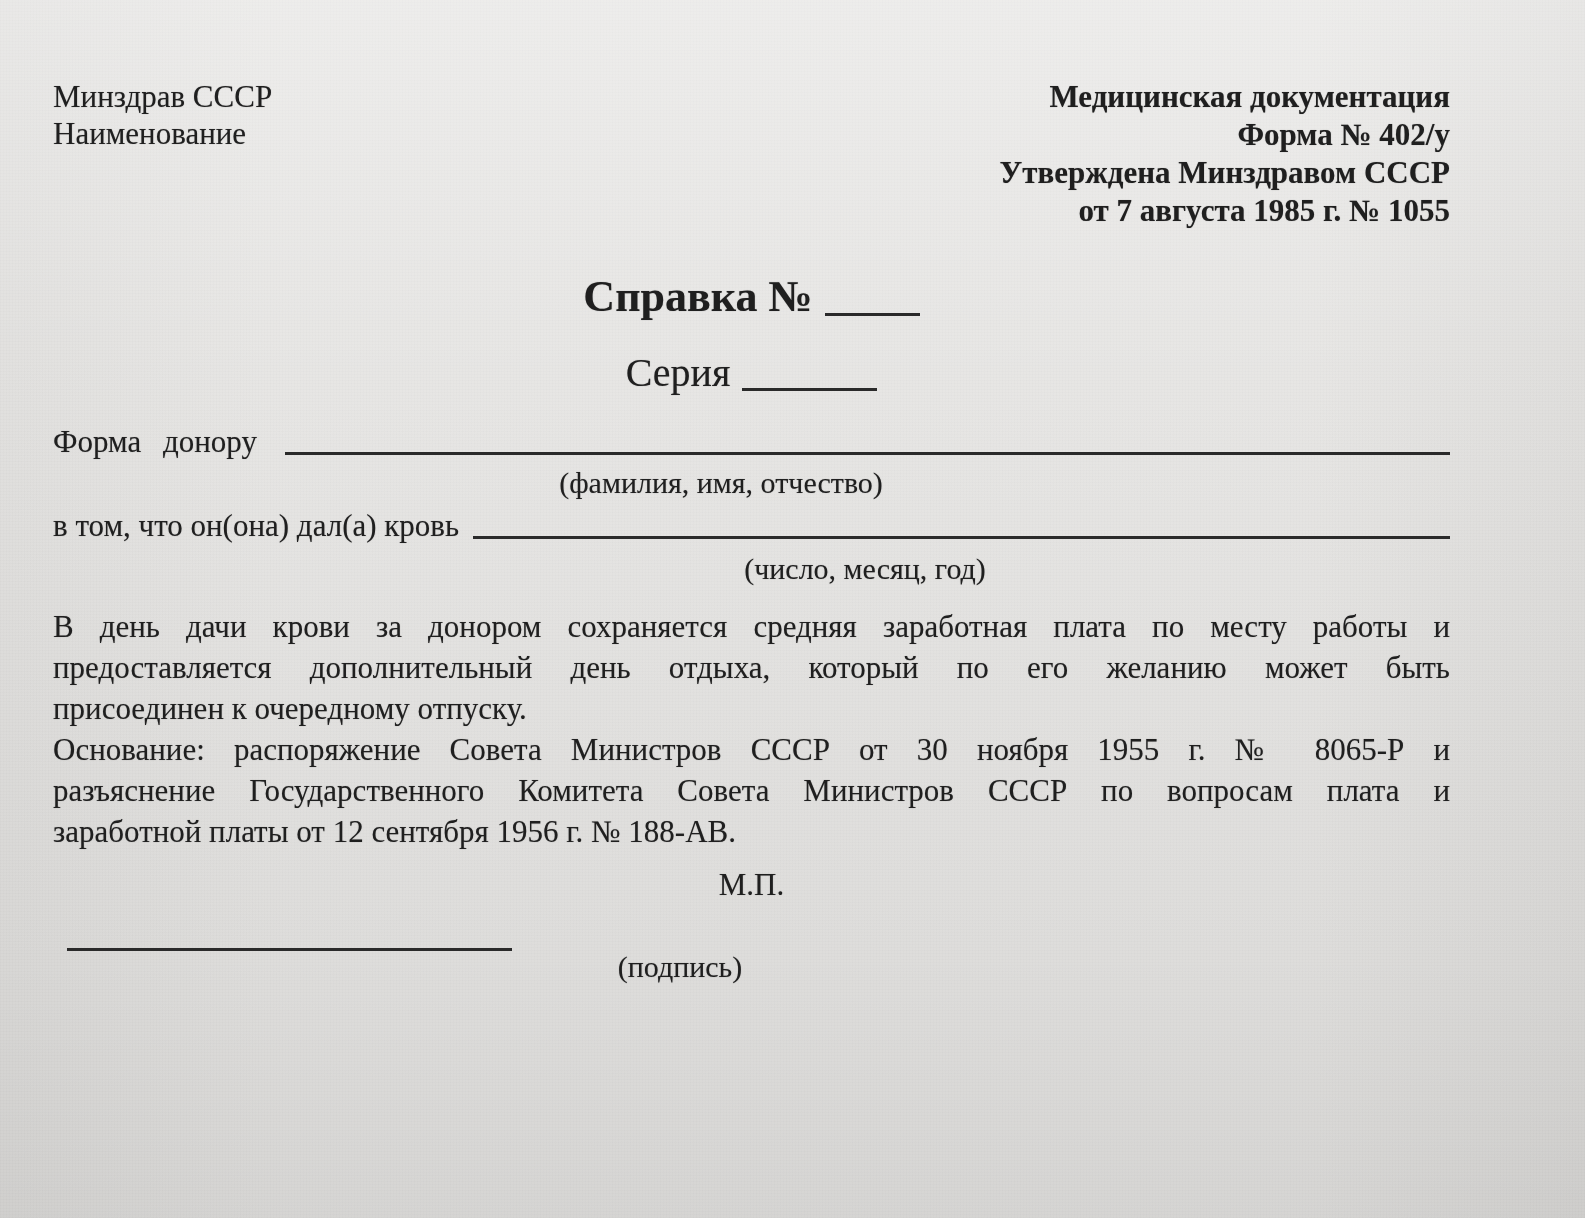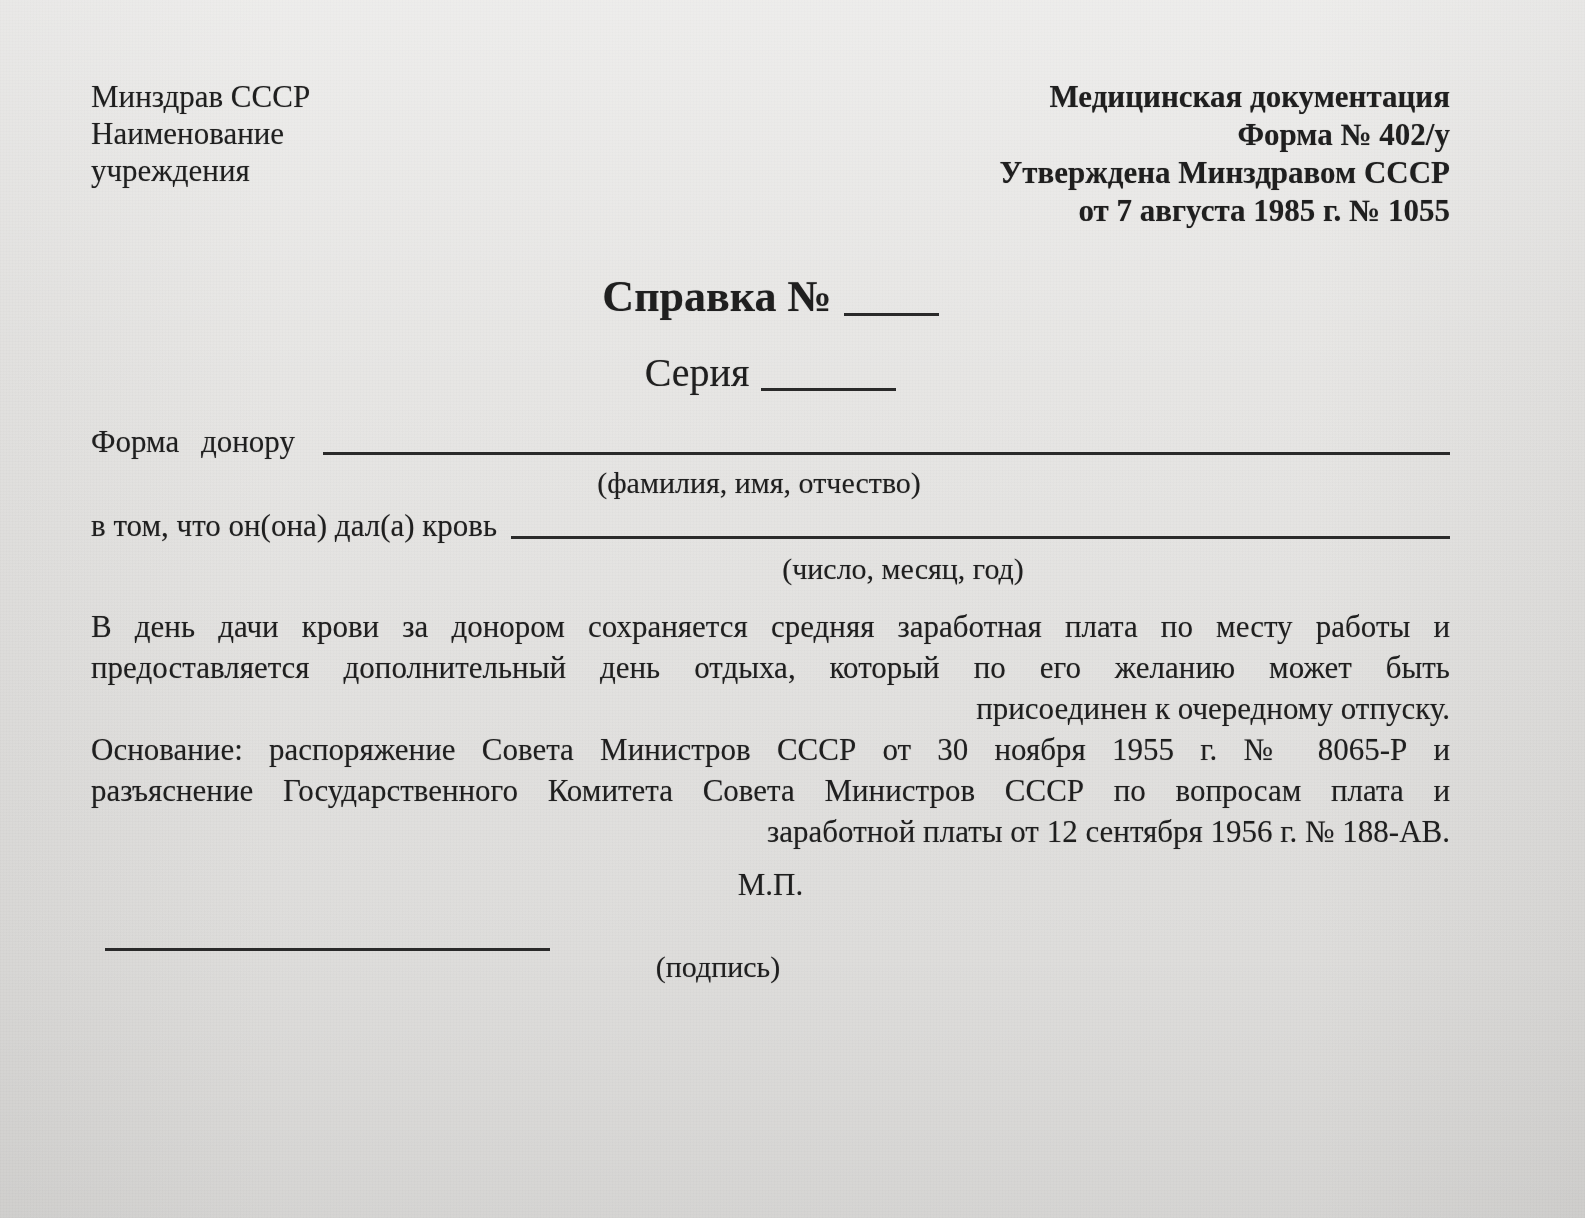--- a/index.html
+++ b/index.html
@@ -2,21 +2,21 @@
 <html lang="ru"><head>
 <meta charset="utf-8">
 <style>
   html, body { margin: 0; padding: 0; background: #9a9a9a; }
 
   .page {
     position: relative;
     width: 1585px;
     height: 1218px;
     box-sizing: border-box;
-    padding: 78px 135px 0 91px;
+    padding: 78px 135px 0 53px;
     background-color: #e5e4e2;
     background-image:
       linear-gradient(180deg, rgba(255,255,255,0.30) 0%, rgba(255,255,255,0.05) 30%, rgba(0,0,0,0.035) 78%, rgba(0,0,0,0.07) 100%),
       linear-gradient(90deg, rgba(0,0,0,0.025) 0%, rgba(255,255,255,0.05) 18%, rgba(255,255,255,0.05) 82%, rgba(0,0,0,0.03) 100%),
       repeating-linear-gradient(0deg, rgba(0,0,0,0.013) 0 1px, rgba(255,255,255,0.012) 1px 3px),
       repeating-linear-gradient(90deg, rgba(0,0,0,0.010) 0 1px, rgba(255,255,255,0.010) 1px 3px);
     font-family: "Liberation Serif", "DejaVu Serif", serif;
     font-size: 31px;
     color: #1f1f1f;
     text-shadow: 0 0 1px rgba(20,20,20,0.35);
@@ -62,37 +62,36 @@
   
   .hint { font-size: 30px; line-height: 38px; text-align: center; }
   .hint-donor { margin-left: 493px; width: 350px; }
   .hint-blood { margin-left: 682px; width: 260px; margin-top: 2px; }
   .hint-sign  { margin-left: 552px; width: 150px; margin-top: 2px; }
 
   
   .purpose { margin: 24px 0 0 0; line-height: 42px; }
   .para { margin: 18px 0 0 0; }
   .para .jline { text-align: justify; text-align-last: justify; line-height: 41px; }
-  .para .lline { text-align: right; line-height: 41px; }
+  .para .lline { text-align: left; line-height: 41px; }
   .para + .para { margin-top: 0; }
 
   .stamp-row { margin-top: 12px; text-align: center; line-height: 42px; }
 
   .issuer-row { margin-top: 40px; }
 </style>
 </head>
 <body>
 
 <div class="page">
 
   <div class="header">
     <div class="header-left">
       <div>Минздрав СССР</div>
       <div>Наименование</div>
-      <div>учреждения</div>
     </div>
     <div class="header-right">
       <div>Медицинская документация</div>
       <div>Форма № 402/у</div>
       <div>Утверждена Минздравом СССР</div>
       <div>от 7 августа 1985 г. № 1055</div>
     </div>
   </div>
 
   <div class="title-row">

